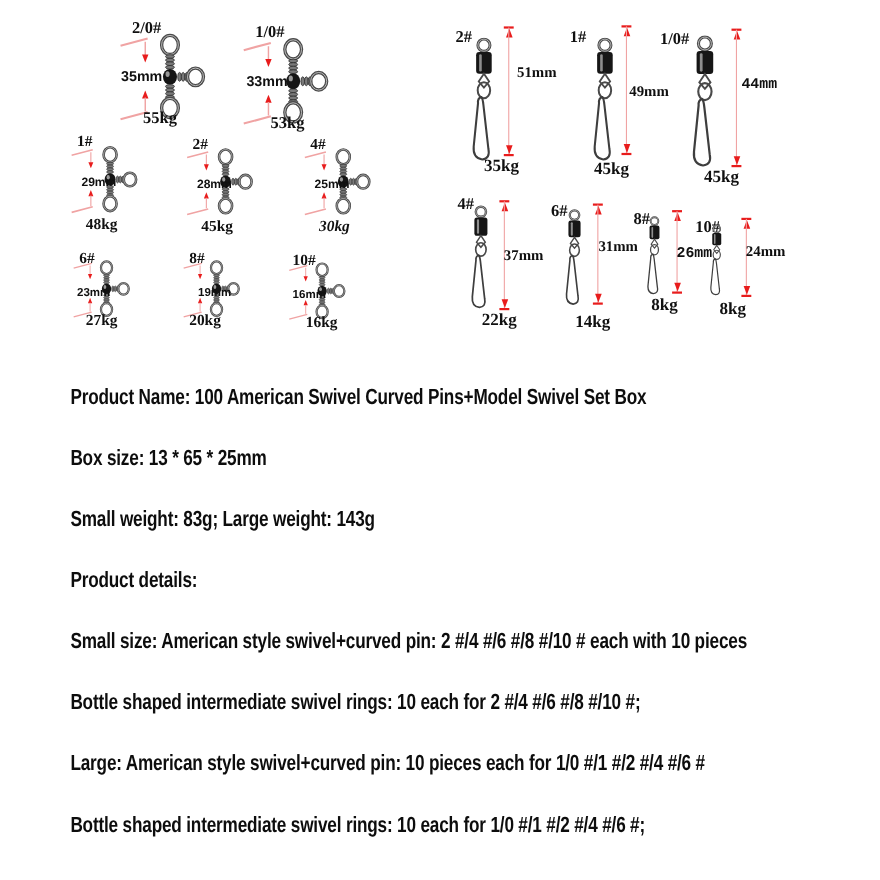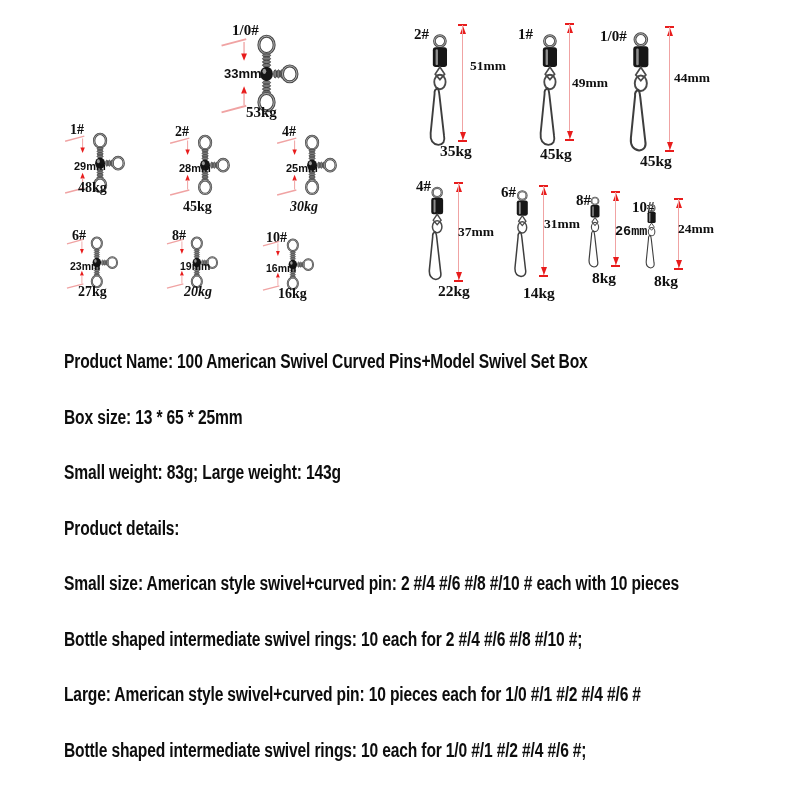--- a/index.html
+++ b/index.html
@@ -82,35 +82,43 @@
       <rect x="14.5" y="19.5" width="3" height="20" rx="1.5" fill="#8f8f8f"></rect>
       <path d="M20,42 L14,51 L20,58 L26,51 Z" fill="none" stroke="#4a4a4a" stroke-width="2.1"></path>
       <ellipse cx="20" cy="61" rx="7.2" ry="9.2" fill="none" stroke="#4a4a4a" stroke-width="2.3"></ellipse>
       <path d="M17,69 Q12.5,70.5 13.2,76 L8.2,126 Q7,139.5 18,141 Q27.5,140 25.2,129 L19.4,78 Q18.6,70.5 17,69 Z" fill="none" stroke="#3e3e3e" stroke-width="2.4"></path>
     </g>
   </defs>
 </svg>
 
 <div id="canvas">
 
+  <div class="item r1" style="left:100px;top:16px;width:106px;height:104px;">
+    <span class="sz" style="left:20px;top:2px;">2/0#</span>
+    <svg viewBox="0 0 110 120" width="80" height="87" style="left:8px;top:14px;">
+        <use href="#tw"></use>
+      </svg>
+    <span class="mm" style="left:10px;top:46px;">35mm</span>
+    <span class="kg" style="left:30px;top:84px;">55kg</span>
+  </div>
   <div class="item r1" style="left:212px;top:20px;width:106px;height:104px;">
     <span class="sz" style="left:20px;top:2px;">1/0#</span>
     <svg viewBox="0 0 110 120" width="80" height="87" style="left:8px;top:14px;">
         <use href="#tw"></use>
       </svg>
     <span class="mm" style="left:12px;top:46px;">33mm</span>
     <span class="kg" style="left:34px;top:84px;">53kg</span>
   </div>
   <div class="item r2" style="left:58px;top:118px;width:92px;height:94px;">
     <span class="sz" style="left:12px;top:4px;">1#</span>
     <svg viewBox="0 0 110 120" width="62" height="68" style="left:6px;top:14px;">
         <use href="#tw"></use>
       </svg>
     <span class="mm" style="left:16px;top:42px;text-align:center;">29mm</span>
-    <span class="kg" style="left:20px;top:62px;">48kg</span>
+    <span class="kg" style="left:20px;top:79px;">48kg</span>
   </div>
   <div class="item r2" style="left:163px;top:120px;width:92px;height:94px;">
     <span class="sz" style="left:12px;top:4px;">2#</span>
     <svg viewBox="0 0 110 120" width="62" height="68" style="left:6px;top:14px;">
         <use href="#tw"></use>
       </svg>
     <span class="mm" style="left:16px;top:42px;">28mm</span>
     <span class="kg" style="left:20px;top:79px;">45kg</span>
   </div>
   <div class="item r2" style="left:270px;top:120px;width:92px;height:94px;">
@@ -128,21 +136,21 @@
       </svg>
     <span class="mm" style="left:10px;top:36px;">23mm</span>
     <span class="kg" style="left:18px;top:60px;">27kg</span>
   </div>
   <div class="item r3" style="left:160px;top:224px;width:82px;height:78px;">
     <span class="sz" style="left:12px;top:4px;">8#</span>
     <svg viewBox="0 0 110 120" width="53" height="58" style="left:6px;top:12px;">
         <use href="#tw"></use>
       </svg>
     <span class="mm" style="left:20px;top:36px;">19mm</span>
-    <span class="kg" style="left:24px;top:60px;font-style:italic;">20kg</span>
+    <span class="kg" style="left:12px;top:60px;">20kg</span>
   </div>
   <div class="item r3" style="left:256px;top:226px;width:82px;height:78px;">
     <span class="sz" style="left:10px;top:4px;">10#</span>
     <svg viewBox="0 0 110 120" width="53" height="58" style="left:6px;top:12px;">
         <use href="#tw"></use>
       </svg>
     <span class="mm" style="left:10px;top:36px;">16mm</span>
     <span class="kg" style="left:22px;top:60px;font-family:Liberation Serif, serif;">16kg</span>
   </div>
 
@@ -181,21 +189,21 @@
     <svg viewBox="0 0 44 150" width="37" height="126" style="left:28px;top:12px;">
         <use href="#sn"></use>
       </svg>
     <span class="dim" style="left:69px;top:6px;height:126px;">
         <i class="cap t"></i>
         <i class="ah up"></i>
         <i class="shaft"></i>
         <i class="ah down"></i>
         <i class="cap b"></i>
       </span>
-    <span class="mm" style="left:78px;top:50px;">44mm</span>
+    <span class="mm" style="left:78px;top:50px;font-family:Liberation Mono, monospace;">44mm</span>
     <span class="kg" style="left:44px;top:132px;">45kg</span>
   </div>
   <div class="item sn-item" style="left:410px;top:176px;width:90px;height:126px;">
     <span class="sz" style="left:6px;top:2px;">4#</span>
     <svg viewBox="0 0 44 150" width="29" height="100" style="left:14px;top:10px;">
         <use href="#sn"></use>
       </svg>
     <span class="dim" style="left:44px;top:6px;height:100px;">
         <i class="cap t"></i>
         <i class="ah up"></i>

